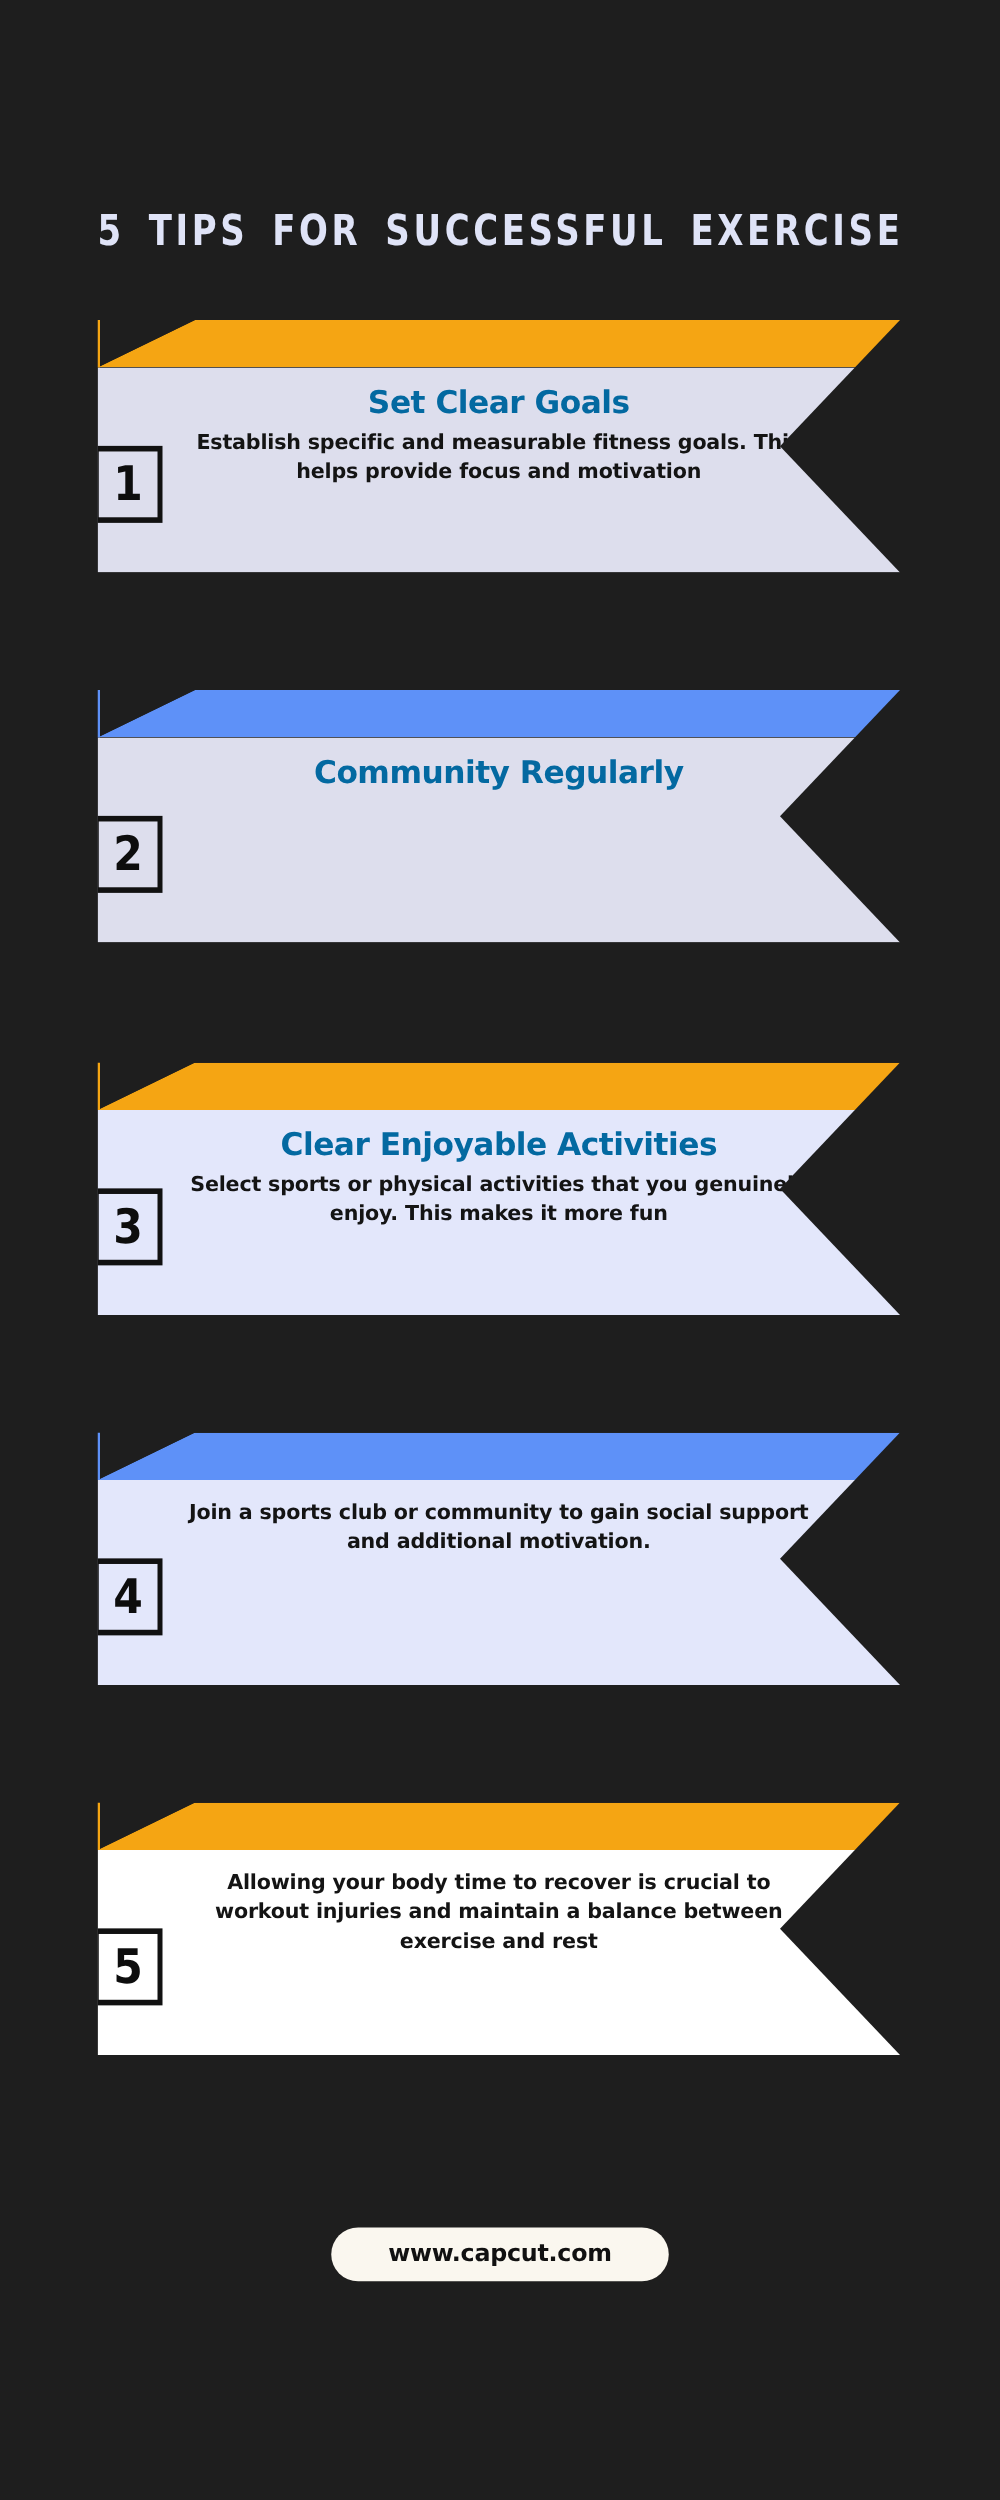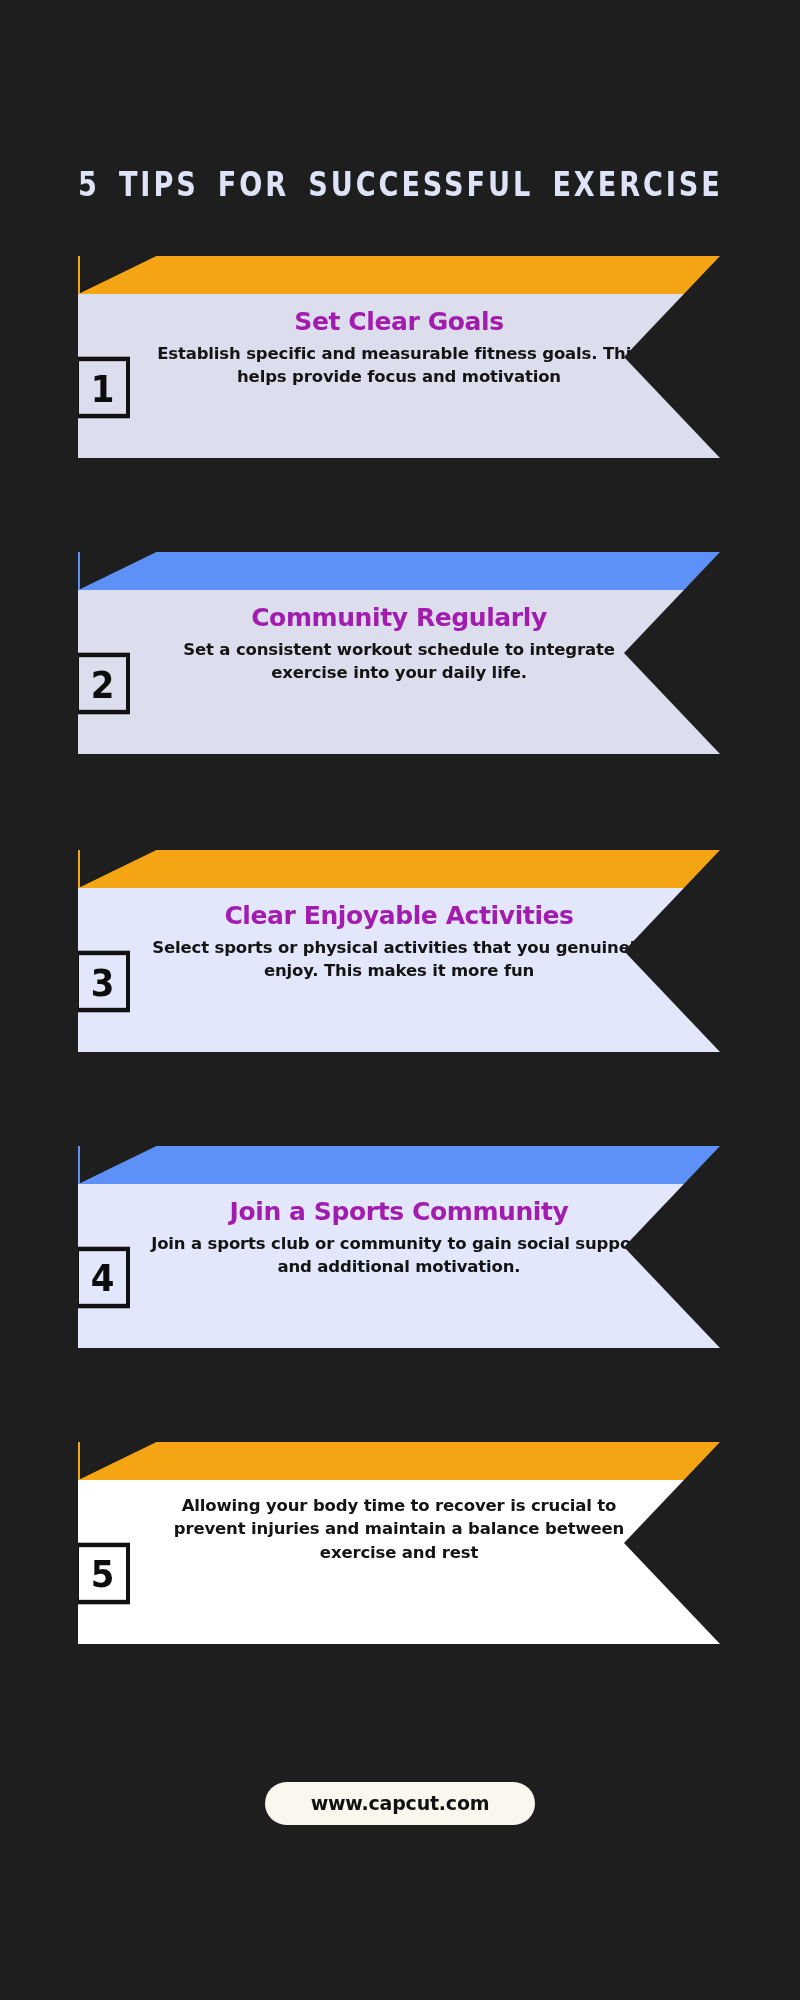--- a/index.html
+++ b/index.html
@@ -151,21 +151,21 @@
 
   .text-col {
     padding: 0 72px 0 72px;
     text-align: center;
   }
 
   .card-title {
     font-family: "DejaVu Sans", sans-serif;
     font-size: 25px;
     font-weight: 700;
-    color: #a21caf;
+    color: #0369a1;
     line-height: 1.1;
     letter-spacing: -0.4px;
     margin: 0 0 6px 0;
     white-space: nowrap;
   }
 
   .card-desc {
     font-family: "DejaVu Sans", sans-serif;
     font-size: 16.5px;
     font-weight: 600;
@@ -232,21 +232,20 @@
             <div class="banner-shape" style="background:#5e91f8"></div>
           </div>
           <div class="edge-line" style="background:#5e91f8;height:38px;top:0"></div>
           <div class="body" style="background:#dddeed;height:164px">
             <div class="card-inner">
               <div class="num-box" style="top: 52px;">
                 <span>2</span>
               </div>
               <div class="text-col">
                 <h2 class="card-title">Community Regularly</h2>
-                <p class="card-desc">Set a consistent workout schedule to integrate exercise into your daily life.</p>
               </div>
             </div>
           </div>
           <div class="notch" style="height: 202px; background: rgb(30, 30, 30);"></div>
         </div>
       </div>
       <div class="card" style="top: 850px;">
         <div class="ribbon">
           <div class="banner" style="height:38px">
             <div class="banner-shape" style="background:#f5a513"></div>
@@ -271,41 +270,40 @@
           <div class="banner" style="height:38px">
             <div class="banner-shape" style="background:#5e91f8"></div>
           </div>
           <div class="edge-line" style="background:#5e91f8;height:38px;top:0"></div>
           <div class="body" style="background:#e3e7fb;height:164px">
             <div class="card-inner">
               <div class="num-box" style="top: 52px;">
                 <span>4</span>
               </div>
               <div class="text-col">
-                <h2 class="card-title">Join a Sports Community</h2>
                 <p class="card-desc">Join a sports club or community to gain social support and additional motivation.</p>
               </div>
             </div>
           </div>
           <div class="notch" style="height: 202px; background: rgb(30, 30, 30);"></div>
         </div>
       </div>
       <div class="card" style="top: 1442px;">
         <div class="ribbon">
           <div class="banner" style="height:38px">
             <div class="banner-shape" style="background:#f5a513"></div>
           </div>
           <div class="edge-line" style="background:#f5a513;height:38px;top:0"></div>
           <div class="body" style="background:#ffffff;height:164px">
             <div class="card-inner">
               <div class="num-box" style="top: 52px;">
                 <span>5</span>
               </div>
               <div class="text-col">
-                <p class="card-desc">Allowing your body time to recover is crucial to prevent injuries and maintain a balance between exercise and rest</p>
+                <p class="card-desc">Allowing your body time to recover is crucial to workout injuries and maintain a balance between exercise and rest</p>
               </div>
             </div>
           </div>
           <div class="notch" style="height: 202px; background: rgb(30, 30, 30);"></div>
         </div>
       </div>
     </div>
 
   <div class="footer">
     <span class="footer-pill" style="background: rgb(250, 247, 239);">www.capcut.com</span>

